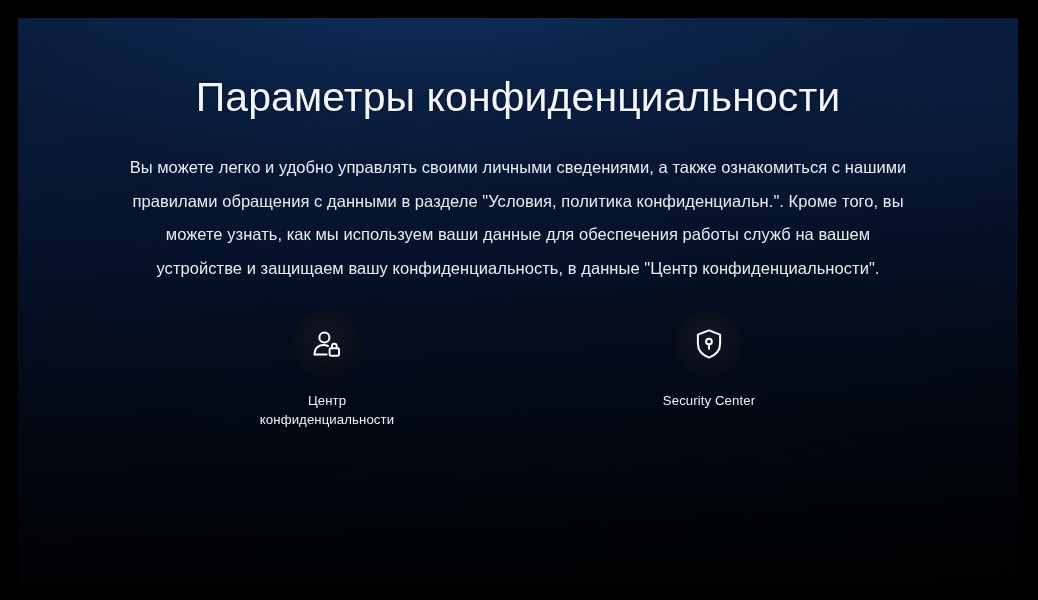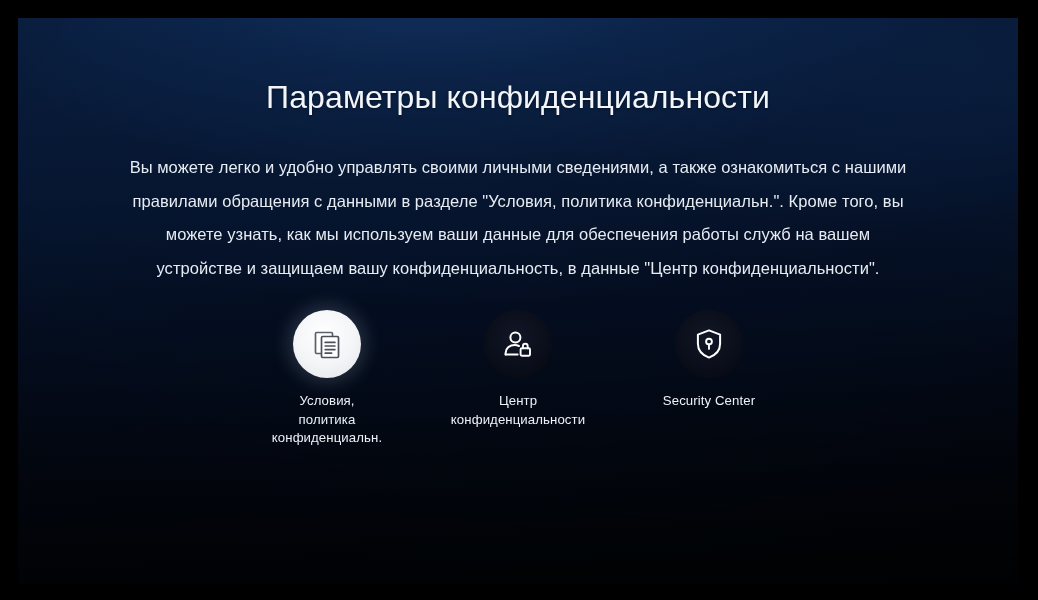--- a/index.html
+++ b/index.html
@@ -71,21 +71,21 @@
     height: 100%;
   }
 
   
   .page-title {
     position: absolute;
     top: 57px;
     left: 0;
     right: 0;
     text-align: center;
-    font-size: 32px;
+    font-size: 41px;
     line-height: 44px;
     font-weight: 400;
     letter-spacing: 0.1px;
     color: #f2f5fa;
     text-shadow: 0 1px 3px rgba(0,0,0,0.45);
   }
 
   
   .intro {
     position: absolute;
@@ -166,39 +166,20 @@
 
       <div class="intro">
         <span>Вы можете легко и удобно управлять своими личными сведениями, а также ознакомиться с</span>
         <span>нашими правилами обращения с данными в разделе "Условия, политика конфиденциальн.". Кроме</span>
         <span>того, вы можете узнать, как мы используем ваши данные для обеспечения работы служб на вашем</span>
         <span>устройстве и защищаем вашу конфиденциальность, в данные "Центр конфиденциальности".</span>
       </div>
 
       <div class="tiles">
 
-        <div class="tile">
-          <div class="tile-circle light">
-            <span>
-              <svg width="36" height="36" viewBox="0 0 36 36" fill="none">
-                <rect x="6.5" y="6.5" width="17" height="21" rx="1.2" stroke="#5a606d" stroke-width="1.7" fill="#ffffff"></rect>
-                <rect x="12.5" y="10.5" width="17" height="21" rx="1.2" stroke="#4a4f5c" stroke-width="1.7" fill="#ffffff"></rect>
-                <line x1="16.2" y1="16.4" x2="25.9" y2="16.4" stroke="#4a4f5c" stroke-width="1.7" stroke-linecap="round"></line>
-                <line x1="16.2" y1="20.0" x2="25.9" y2="20.0" stroke="#4a4f5c" stroke-width="1.7" stroke-linecap="round"></line>
-                <line x1="16.2" y1="23.6" x2="25.9" y2="23.6" stroke="#4a4f5c" stroke-width="1.7" stroke-linecap="round"></line>
-                <line x1="16.2" y1="27.2" x2="22.6" y2="27.2" stroke="#4a4f5c" stroke-width="1.7" stroke-linecap="round"></line>
-              </svg>
-            </span>
-          </div>
-          <div class="tile-label">
-            <span class="ln">Условия,</span>
-            <span class="ln">политика</span>
-            <span class="ln">конфиденциальн.</span>
-          </div>
-        </div>
 
         <div class="tile">
           <div class="tile-circle dark">
             <span>
               <svg width="36" height="36" viewBox="0 0 36 36" fill="none">
                 <circle cx="15.4" cy="11.4" r="5.0" stroke="#ffffff" stroke-width="2.0"></circle>
                 <path d="M5.6 28.4v-1.5c0-4.6 4.0-7.8 9.0-7.8 1.5 0 3.0 0.3 4.3 0.9" stroke="#ffffff" stroke-width="2.0" stroke-linecap="round" stroke-linejoin="round"></path>
                 <path d="M5.6 28.4h12.0" stroke="#ffffff" stroke-width="2.0" stroke-linecap="round"></path>
                 <rect x="20.6" y="22.3" width="9.4" height="7.4" rx="1.2" stroke="#ffffff" stroke-width="1.9"></rect>
                 <path d="M22.9 22.3v-2.1a2.4 2.4 0 0 1 4.8 0v2.1" stroke="#ffffff" stroke-width="1.9" stroke-linecap="round"></path>

